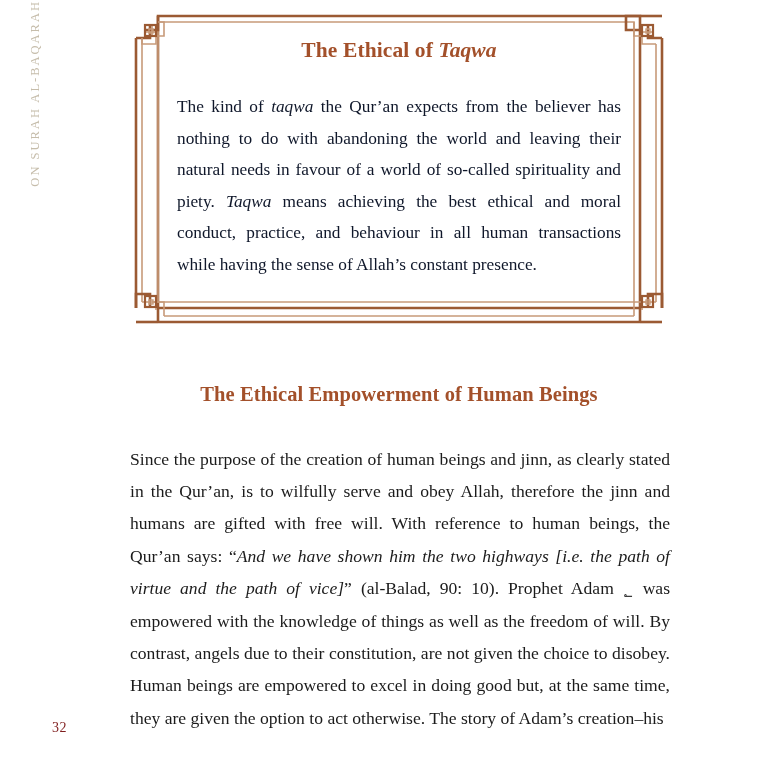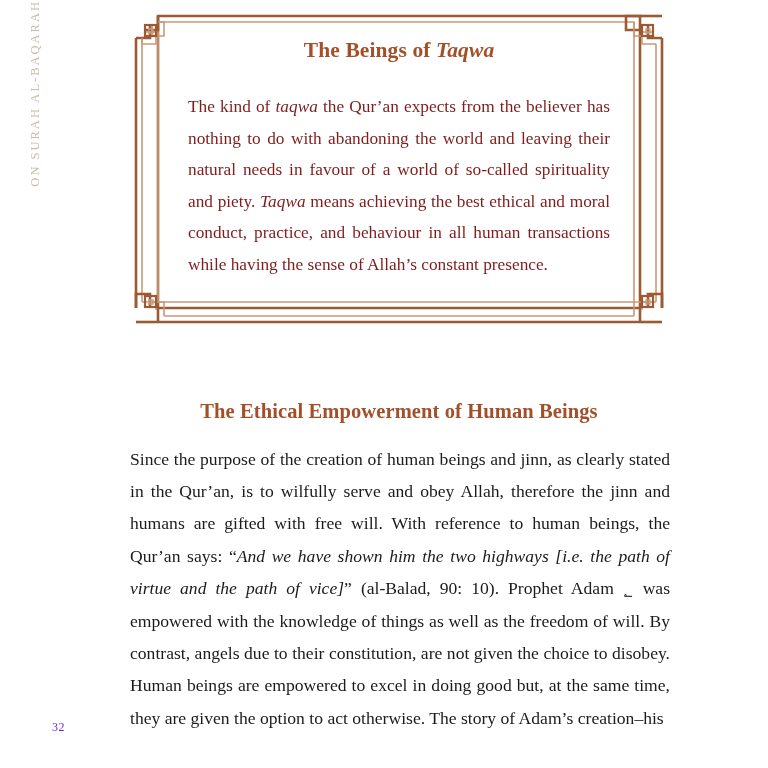--- a/index.html
+++ b/index.html
@@ -37,22 +37,22 @@
     white-space: nowrap;
     line-height: 1;
     padding-top: 2px;
   }
 
   
   .page-number {
     position: absolute;
     left: 52px;
     top: 720px;
-    font-size: 12px;
-    color: #6d28d9;
+    font-size: 14px;
+    color: #7f1d1d;
     letter-spacing: 0.5px;
   }
 
   
   .content-column {
     position: absolute;
     left: 128px;
     top: 0;
     width: 542px;
   }
@@ -83,37 +83,37 @@
     color: #a3502a;
     font-size: 21.5px;
     font-weight: bold;
     letter-spacing: 0.1px;
     margin: 0;
     padding-top: 8px;
   }
   .callout-title i { font-style: italic; }
 
   .callout-body {
-    margin: 16px;
+    margin: 5px;
     padding: 0 8px;
     margin-top: 28px;
     font-size: 17.3px;
     line-height: 31.5px;
     text-align: justify;
     text-justify: inter-word;
-    color: #7f1d1d;
+    color: #0f172a;
   }
   .callout-body i { font-style: italic; }
 
   
   .section-heading {
     margin: 0;
     padding: 0;
     position: absolute;
-    top: 400px;
+    top: 383px;
     left: 0;
     width: 542px;
     text-align: center;
     color: #a3502a;
     font-size: 20.5px;
     font-weight: bold;
     letter-spacing: 0.1px;
   }
 
   
@@ -213,21 +213,21 @@
           </g>
           <path d="M 534 314 H 512" stroke="#9b5a33" stroke-width="2.6"></path>
           <rect x="514" y="288" width="11" height="11" stroke="#9b5a33" stroke-width="2.2"></rect>
           <rect x="518" y="292" width="4" height="4" stroke="#c79a79" stroke-width="1.4"></rect>
         </g>
       </svg>
     </div>
 
     <div class="callout-inner">
       <h2 class="callout-title">
-        <span>The Beings of </span><i>Taqwa</i>
+        <span>The Ethical of </span><i>Taqwa</i>
       </h2>
       <p class="callout-body"><span>The kind of </span><i>taqwa</i><span> the Qur’an expects from the believer has nothing to do with abandoning the world and leaving their natural needs in favour of a world of so-called spirituality and piety. </span><i>Taqwa</i><span> means achieving the best ethical and moral conduct, practice, and behaviour in all human transactions while having the sense of Allah’s constant presence.</span></p>
     </div>
   </section>
 
   <h3 class="section-heading">The Ethical Empowerment of Human Beings</h3>
 
   <p class="body-paragraph"><span>Since the purpose of the creation of human beings and jinn, as clearly stated in the Qur’an, is to wilfully serve and obey Allah, therefore the jinn and humans are gifted with free will. With reference to human beings, the Qur’an says: “</span><i>And we have shown him the two highways [</i><i>i.e. the path of virtue and the path of vice</i><i>]</i><span>” (al-Balad, 90: 10). Prophet Adam </span><span class="honorific">؂</span><span> was empowered with the knowledge of things as well as the freedom of will. By contrast, angels due to their constitution, are not given the choice to disobey. Human beings are empowered to excel in doing good but, at the same time, they are given the option to act otherwise. The story of Adam’s creation–his</span></p>
 
 </div>

